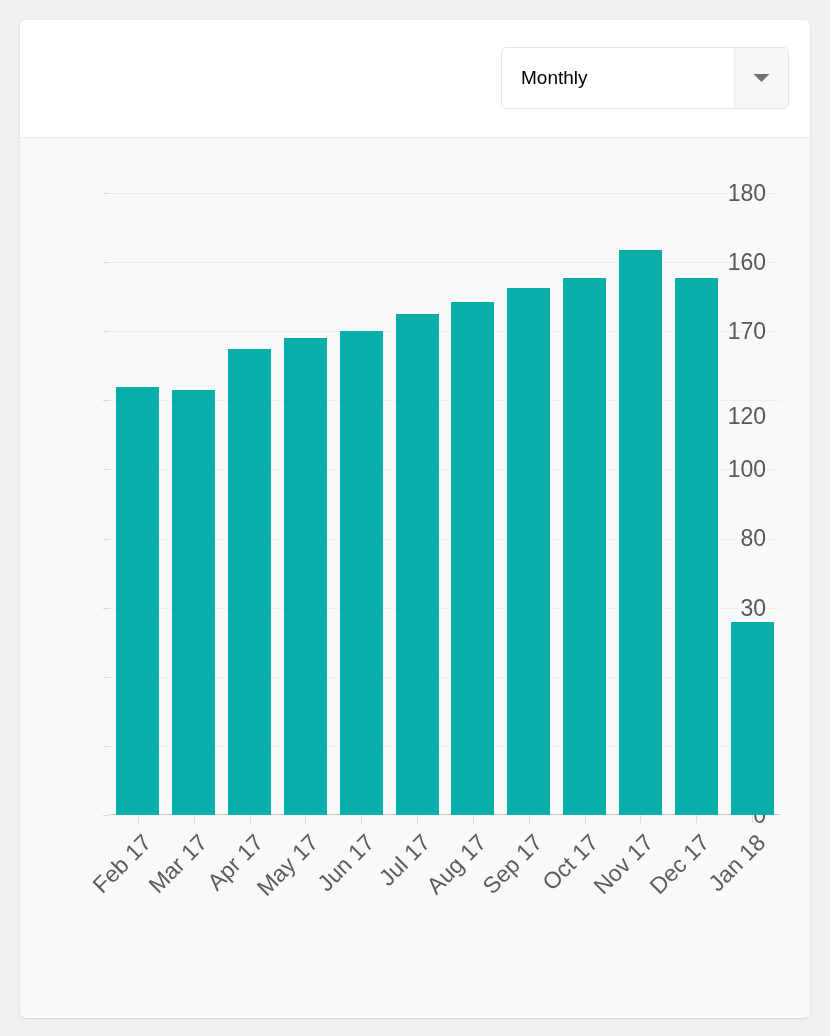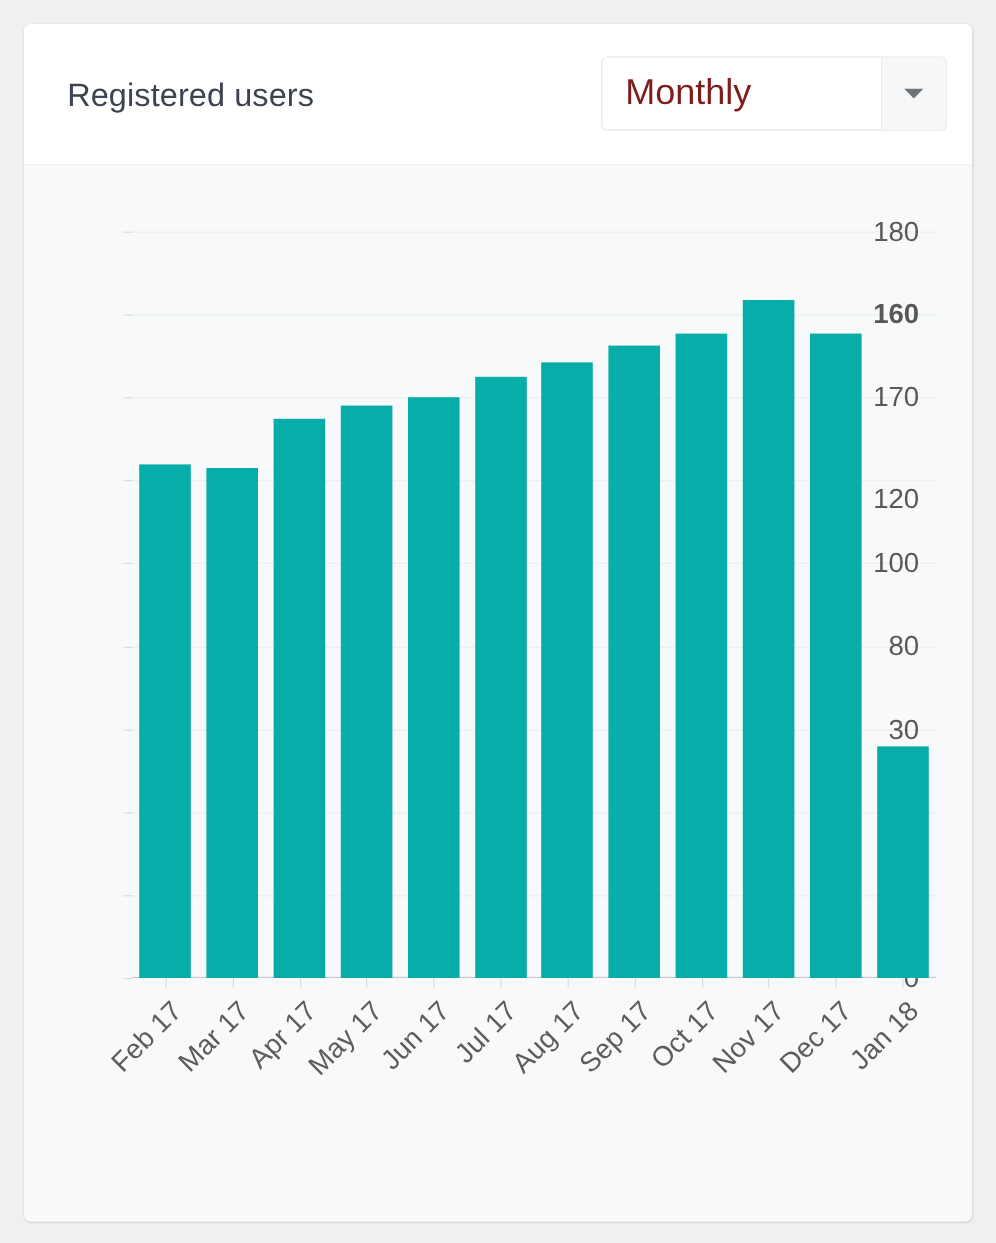--- a/index.html
+++ b/index.html
@@ -57,22 +57,22 @@
     box-sizing: border-box;
     display: flex;
     align-items: stretch;
     cursor: pointer;
   }
   .range-select-value {
     flex: 1 1 auto;
     display: flex;
     align-items: center;
     padding-left: 19px;
-    font-size: 30px;
-    color: #7f1d1d;
+    font-size: 19px;
+    color: #000000;
     white-space: nowrap;
   }
   .range-select-arrow {
     flex: 0 0 53px;
     border-left: 1px solid #e9ebed;
     background: #f6f7f8;
     border-radius: 0 4px 4px 0;
     display: flex;
     align-items: center;
     justify-content: center;
@@ -166,21 +166,20 @@
     width: 670px;
     height: 120px;
   }
 </style>
 </head>
 <body>
 
 <div class="card">
 
   <div class="card-header">
-    <div class="card-title">Registered users</div>
 
     <div class="range-select">
       <div class="range-select-value">Monthly</div>
       <div class="range-select-arrow">
         <svg width="19" height="12" viewBox="0 0 19 12" aria-hidden="true">
           <path d="M1.5 2 L9.5 10 L17.5 2 Z" fill="#6f7376"></path>
         </svg>
       </div>
     </div>
   </div>
@@ -207,21 +206,21 @@
           <div class="ytick-mark" style="top: 276.444px;"></div>
           <div class="ytick-label" style="top: 276.444px;">100</div>
           <div class="gridline" style="top: 207.333px;"></div>
           <div class="ytick-mark" style="top: 207.333px;"></div>
           <div class="ytick-label" style="top: 223px;">120</div>
           <div class="gridline" style="top: 138.222px;"></div>
           <div class="ytick-mark" style="top: 138.222px;"></div>
           <div class="ytick-label" style="top: 138.222px;">170</div>
           <div class="gridline" style="top: 69.1111px;"></div>
           <div class="ytick-mark" style="top: 69.1111px;"></div>
-          <div class="ytick-label" style="top: 69.1111px; font-weight: bold;">160</div>
+          <div class="ytick-label" style="top: 69.1111px;">160</div>
           <div class="gridline" style="top: 0px;"></div>
           <div class="ytick-mark" style="top: 0px;"></div>
           <div class="ytick-label" style="top: 0px;">180</div>
           <div class="bars">
             <div class="bar" title="Feb 17: 124" style="left: 6.41667px; width: 43px; height: 428.489px; background: rgb(7, 173, 169);"></div>
             <div class="bar" title="Mar 17: 123" style="left: 62.25px; width: 43px; height: 425.033px; background: rgb(7, 173, 169);"></div>
             <div class="bar" title="Apr 17: 135" style="left: 118.083px; width: 43px; height: 466.5px; background: rgb(7, 173, 169);"></div>
             <div class="bar" title="May 17: 138" style="left: 173.917px; width: 43px; height: 476.867px; background: rgb(7, 173, 169);"></div>
             <div class="bar" title="Jun 17: 140" style="left: 229.75px; width: 43px; height: 483.778px; background: rgb(7, 173, 169);"></div>
             <div class="bar" title="Jul 17: 145" style="left: 285.583px; width: 43px; height: 501.056px; background: rgb(7, 173, 169);"></div>

